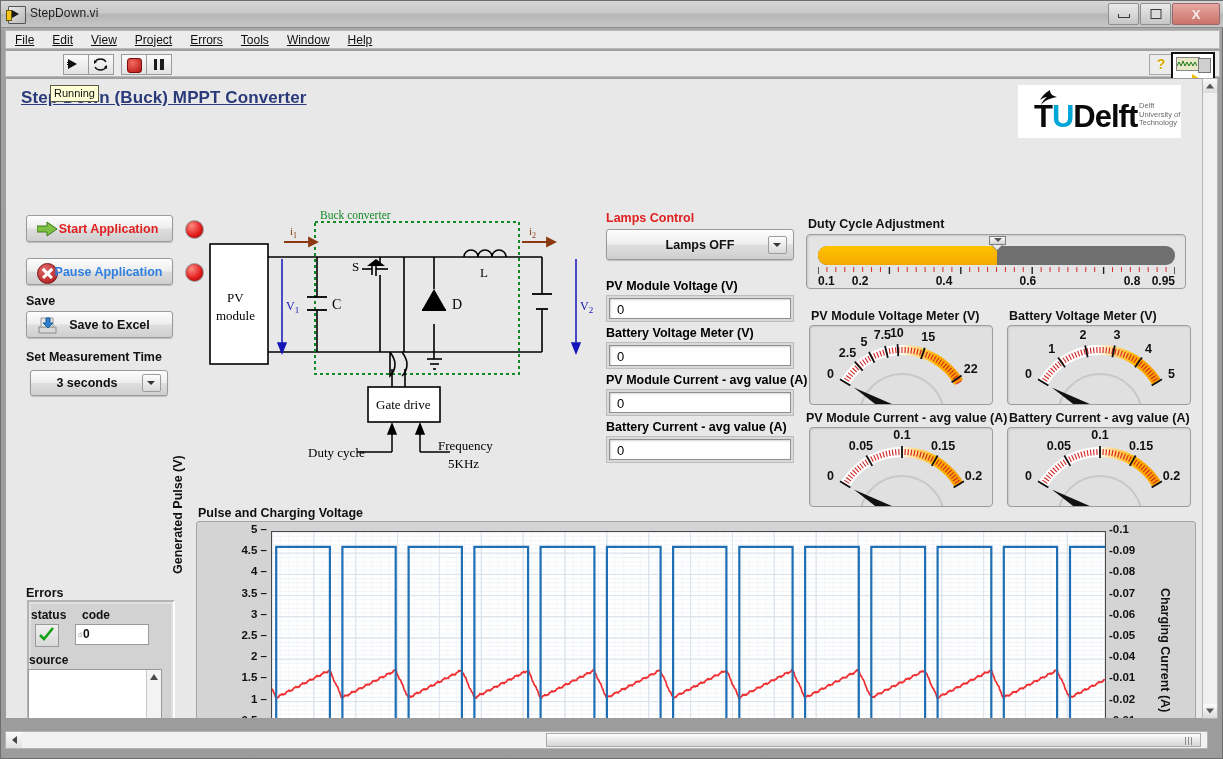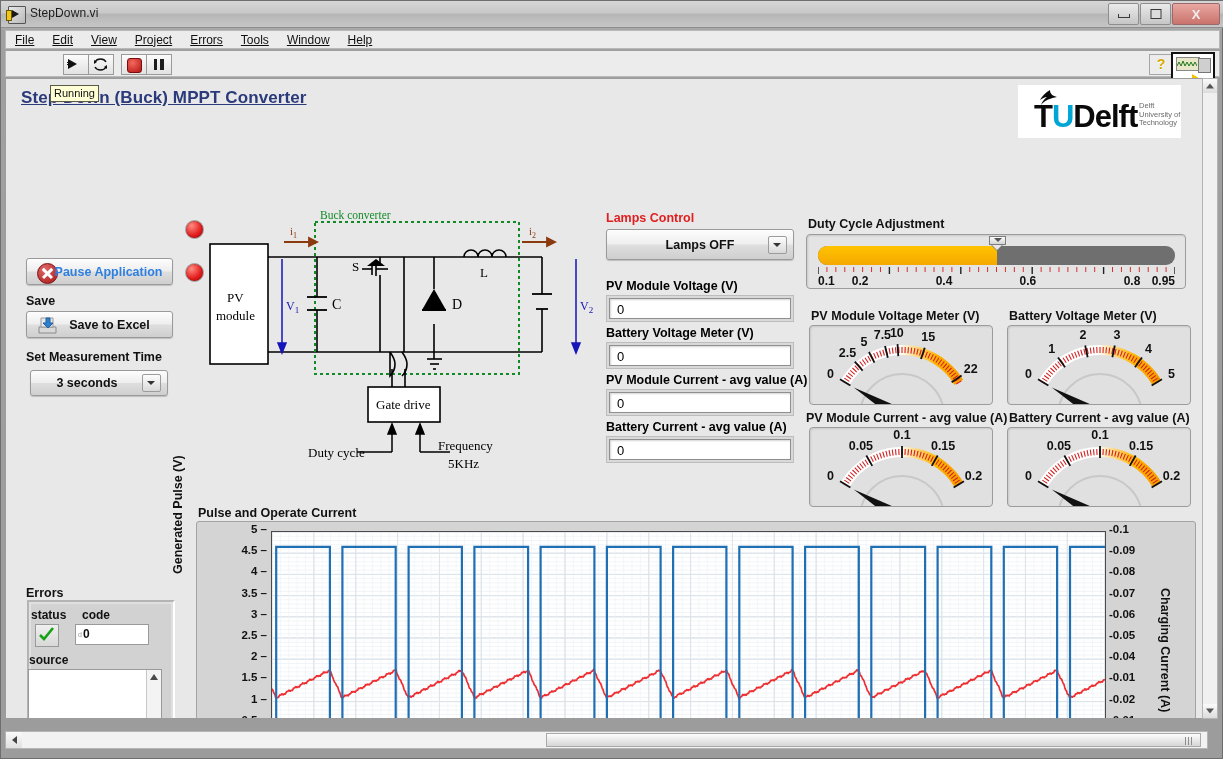--- a/index.html
+++ b/index.html
@@ -278,20 +278,26 @@
       <span class="conn"></span>
       <span class="bl"></span>
           <span class="rl"></span>
       <span class="tri"></span>
       <span class="num">2</span>
     </div>
   </div>
 
   <div class="panel">
 
+    <div class="btn3d" id="start-btn" style="position:absolute;">
+      <svg class="arrow-ico" viewBox="0 0 21 16">
+        <polygon points="0,5 10,5 10,1 20,8 10,15 10,11 0,11" fill="#7ec043" stroke="#3f7a1e" stroke-width="1"></polygon>
+      </svg>
+      <span class="btn-label">Start Application</span>
+    </div>
     <div class="led" id="led1"></div>
 
     <div class="btn3d" id="pause-btn" style="position:absolute;">
       <span class="stop-ico"></span>
       <span class="btn-label">Pause Application</span>
     </div>
     <div class="led" id="led2"></div>
 
     <div class="lbl save-lbl">Save</div>
     <div class="btn3d" id="excel-btn" style="position:absolute;">
@@ -804,21 +810,21 @@
             <text x="91.99999999999999" y="11" font-family="Liberation Sans,sans-serif" font-size="12.5" font-weight="bold" fill="#111" text-anchor="middle">0.1</text>
             <line x1="127.67302412713332" y1="27.45853096045021" x2="121.72752010594442" y2="37.88210913370851" stroke="#111" stroke-width="1.8"></line>
             <text x="133.1230694798898" y="21.903584301630104" font-family="Liberation Sans,sans-serif" font-size="12.5" font-weight="bold" fill="#111" text-anchor="middle">0.15</text>
             <line x1="153.97342594428395" y1="53.349018065973276" x2="143.64452162023662" y2="59.457515054977726" stroke="#111" stroke-width="1.8"></line>
             <text x="163.44158824132734" y="51.74956249271919" font-family="Liberation Sans,sans-serif" font-size="12.5" font-weight="bold" fill="#111" text-anchor="middle">0.2</text>
             <path d="M50,90 A42,42 0 0 1 134,90" fill="none" stroke="#c8c8c8" stroke-width="2"></path>
             <polygon points="43.798446487779145,61.49368071797923 95.56328991025259,83.9748058109724 88.43671008974741,96.0251941890276" fill="#111"></polygon>
           </svg>
     </div>
 
-    <div class="chart-title">Pulse and Operate Current</div>
+    <div class="chart-title">Pulse and Charging Voltage</div>
     <div class="chart-box">
       <div class="ylab-l">Generated Pulse (V)</div>
       <div class="ylab-r">Charging Current (A)</div>
       <div class="yticks-l" id="yl">
             <div class="ytick" style="top: 191.8px; width: 70px;">0.5 –</div>
             <div class="ytick" style="top: 170.6px; width: 70px;">1 –</div>
             <div class="ytick" style="top: 149.4px; width: 70px;">1.5 –</div>
             <div class="ytick" style="top: 128.2px; width: 70px;">2 –</div>
             <div class="ytick" style="top: 107px; width: 70px;">2.5 –</div>
             <div class="ytick" style="top: 85.8px; width: 70px;">3 –</div>

